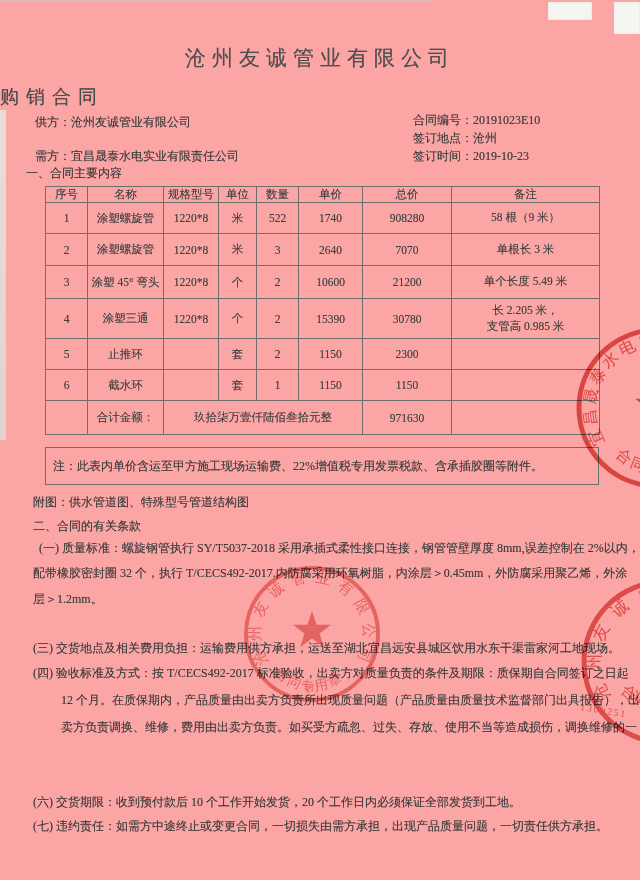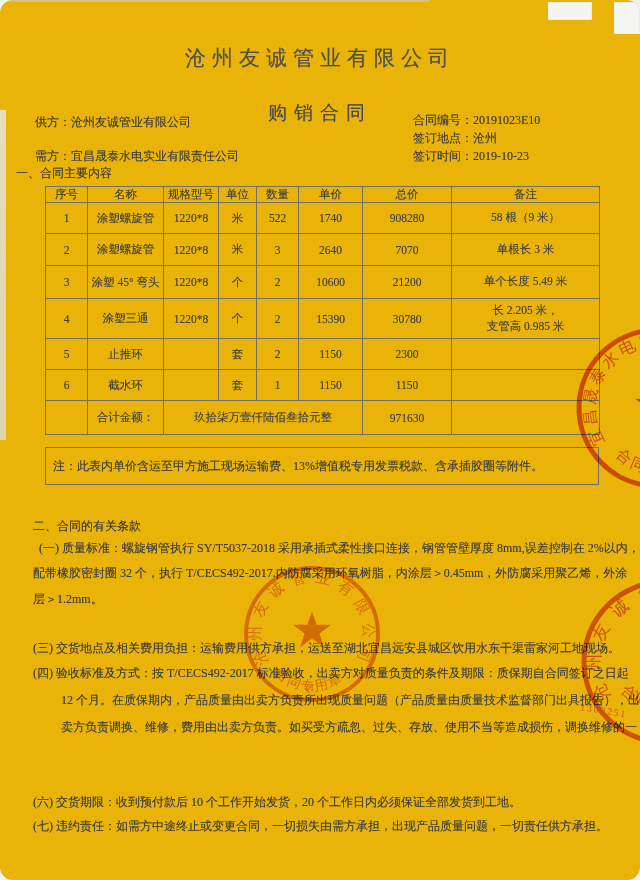--- a/index.html
+++ b/index.html
@@ -4,28 +4,28 @@
 <style>
   html,body{margin:0;padding:0;}
   body{
     width:640px;height:880px;
     background:#f2f2f0;
     font-family:"Liberation Serif","DejaVu Serif",serif;
     position:relative;overflow:hidden;
   }
   .page{
     position:absolute;left:0;top:0;width:640px;height:880px;
-    background:#eab308;overflow:hidden;border-radius:13px;
+    background:#fca5a5;overflow:hidden;
   }
   .txt{position:absolute;white-space:nowrap;color:#3d3d3d;
        text-shadow:0 0 .5px rgba(70,70,70,.55);}
   .title{left:0;right:0;text-align:center;top:44px;font-size:21px;
          letter-spacing:6px;color:#4f4f4f;}
-  .subtitle{left:0;right:0;text-align:center;top:84px;font-size:19px;
-         letter-spacing:7px;color:#4a4a4a;margin-top:16px;}
+  .subtitle{left:0;right:0;text-align:left;top:84px;font-size:19px;
+         letter-spacing:7px;color:#4a4a4a;}
   .meta{font-size:12px;}
   .sec{font-size:12px;color:#3a3a3a;}
   
   table.items{
     position:absolute;left:45px;top:186px;width:554px;
     border-collapse:collapse;table-layout:fixed;
     font-size:11.5px;color:#414141;
   }
   table.items th,table.items td{
     border:1px solid #6e6e6e;text-align:center;vertical-align:middle;
@@ -55,21 +55,21 @@
   <div class="artifact" style="left:0;top:110px;width:6px;height:330px;background:linear-gradient(#e8e8e6,#dcdcda);opacity:.8;"></div>
 
   <div class="txt title">沧州友诚管业有限公司</div>
   <div class="txt subtitle">购销合同</div>
 
   <div class="txt meta" style="left:35px;top:114px;">供方：沧州友诚管业有限公司</div>
   <div class="txt meta" style="left:413px;top:112px;">合同编号：20191023E10</div>
   <div class="txt meta" style="left:413px;top:130px;">签订地点：沧州</div>
   <div class="txt meta" style="left:413px;top:148px;">签订时间：2019-10-23</div>
   <div class="txt meta" style="left:35px;top:148px;">需方：宜昌晟泰水电实业有限责任公司</div>
-  <div class="txt sec" style="left:16px;top:165px;">一、合同主要内容</div>
+  <div class="txt sec" style="left:26px;top:165px;">一、合同主要内容</div>
 
   <table class="items">
     <colgroup>
       <col style="width:42px">
         <col style="width:76px">
         <col style="width:55px">
         <col style="width:38px">
       <col style="width:42px">
         <col style="width:64px">
         <col style="width:89px">
@@ -151,23 +151,24 @@
       <td></td>
       <td>合计金额：</td>
       <td colspan="4">玖拾柒万壹仟陆佰叁拾元整</td>
       <td>971630</td>
       <td></td>
     </tr>
   </tbody>
     </table>
 
   <div class="notebox">
-    <div class="txt">注：此表内单价含运至甲方施工现场运输费、13%增值税专用发票税款、含承插胶圈等附件。</div>
+    <div class="txt">注：此表内单价含运至甲方施工现场运输费、22%增值税专用发票税款、含承插胶圈等附件。</div>
   </div>
 
+  <div class="txt clause" style="left:33px;top:494px;">附图：供水管道图、特殊型号管道结构图</div>
   <div class="txt sec" style="left:33px;top:518px;">二、合同的有关条款</div>
 
   <div class="txt clause" style="left:39px;top:540px;">(一) 质量标准：螺旋钢管执行 SY/T5037-2018 采用承插式柔性接口连接，钢管管壁厚度 8mm,误差控制在 2%以内，</div>
   <div class="txt clause" style="left:33px;top:565px;">配带橡胶密封圈 32 个，执行 T/CECS492-2017.内防腐采用环氧树脂，内涂层＞0.45mm，外防腐采用聚乙烯，外涂</div>
   <div class="txt clause" style="left:33px;top:591px;">层＞1.2mm。</div>
   <div class="txt clause" style="left:33px;top:640px;">(三) 交货地点及相关费用负担：运输费用供方承担，运送至湖北宜昌远安县城区饮用水东干渠雷家河工地现场。</div>
   <div class="txt clause" style="left:33px;top:665px;">(四) 验收标准及方式：按 T/CECS492-2017 标准验收，出卖方对质量负责的条件及期限：质保期自合同签订之日起</div>
   <div class="txt clause" style="left:61px;top:692px;">12 个月。在质保期内，产品质量由出卖方负责所出现质量问题（产品质量由质量技术监督部门出具报告），出</div>
   <div class="txt clause" style="left:61px;top:719px;">卖方负责调换、维修，费用由出卖方负责。如买受方疏忽、过失、存放、使用不当等造成损伤，调换维修的一</div>
   <div class="txt clause" style="left:33px;top:794px;">(六) 交货期限：收到预付款后 10 个工作开始发货，20 个工作日内必须保证全部发货到工地。</div>

